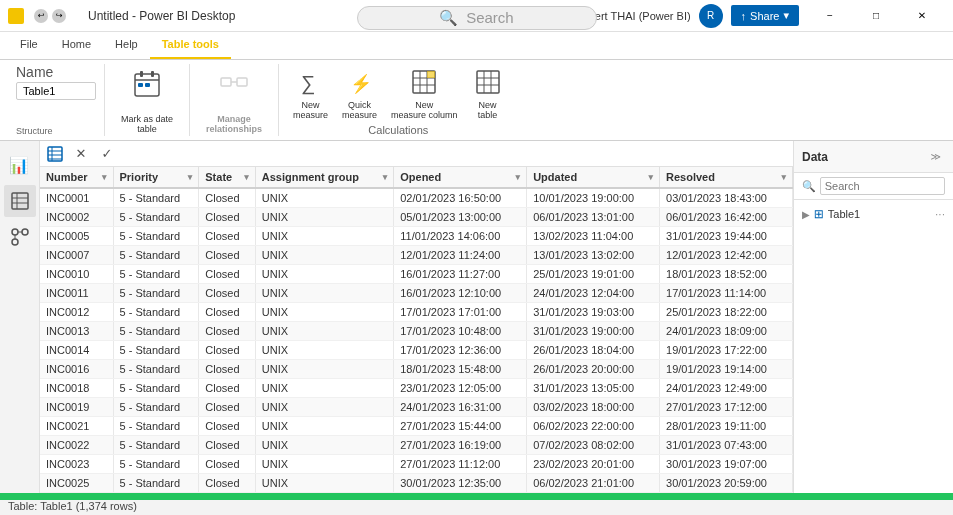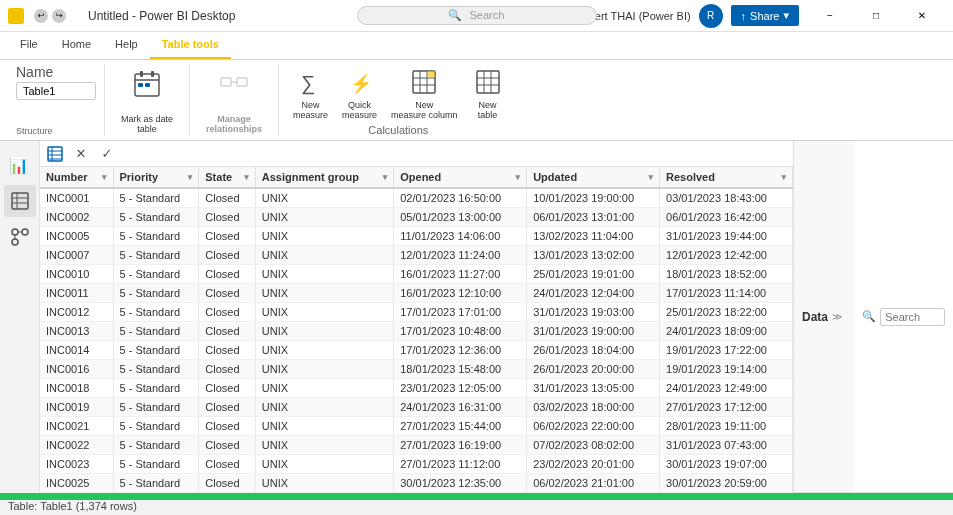--- a/index.html
+++ b/index.html
@@ -27,21 +27,21 @@
       display: flex; align-items: center; justify-content: center;
       font-size: 9px; font-weight: bold; color: #fff;
     }
     .title-bar-controls {
       display: flex; gap: 4px; margin-left: 4px;
     }
     .title-bar-btn { width: 14px; height: 14px; background: #ccc; border-radius: 50%; cursor: pointer; font-size: 8px; display:flex; align-items:center; justify-content:center; }
     .title-bar-search {
       position: absolute; left: 50%; transform: translateX(-50%);
       background: #f0f0f0; border: 1px solid #ccc; border-radius: 12px;
-      padding: 2px 16px; font-size: 11px; color: #999; width: 240px; text-align: center;
+      padding: 2px 16px; font-size: 15px; color: #999; width: 240px; text-align: center;
       top: 6px;
     }
     .title-bar-right {
       margin-left: auto;
       display: flex; align-items: center; gap: 8px;
     }
     .user-info { font-size: 11px; color: #333; }
     .window-controls { display: flex; gap: 0; }
     .win-btn {
       width: 46px; height: 32px; display: flex; align-items: center; justify-content: center;
@@ -161,21 +161,21 @@
     }
     td {
       padding: 3px 6px; border-right: 1px solid #e8e8e8;
       border-bottom: 1px solid #f0f0f0; white-space: nowrap; color: #333;
     }
     tr:nth-child(even) td { background: #f9f9f9; }
 
     
     .right-panel {
       width: 160px; background: #fff; border-left: 1px solid #e0e0e0;
-      display: flex; flex-direction: row;
+      display: flex; flex-direction: column;
     }
     .right-panel-header {
       display: flex; align-items: center; justify-content: space-between;
       padding: 6px 8px; border-bottom: 1px solid #e0e0e0; background: #f8f8f8;
     }
     .right-panel-title { font-weight: 600; font-size: 12px; color: #333; }
     .right-panel-search {
       display: flex; align-items: center; gap: 4px;
       padding: 4px 8px; border-bottom: 1px solid #e0e0e0;
     }

